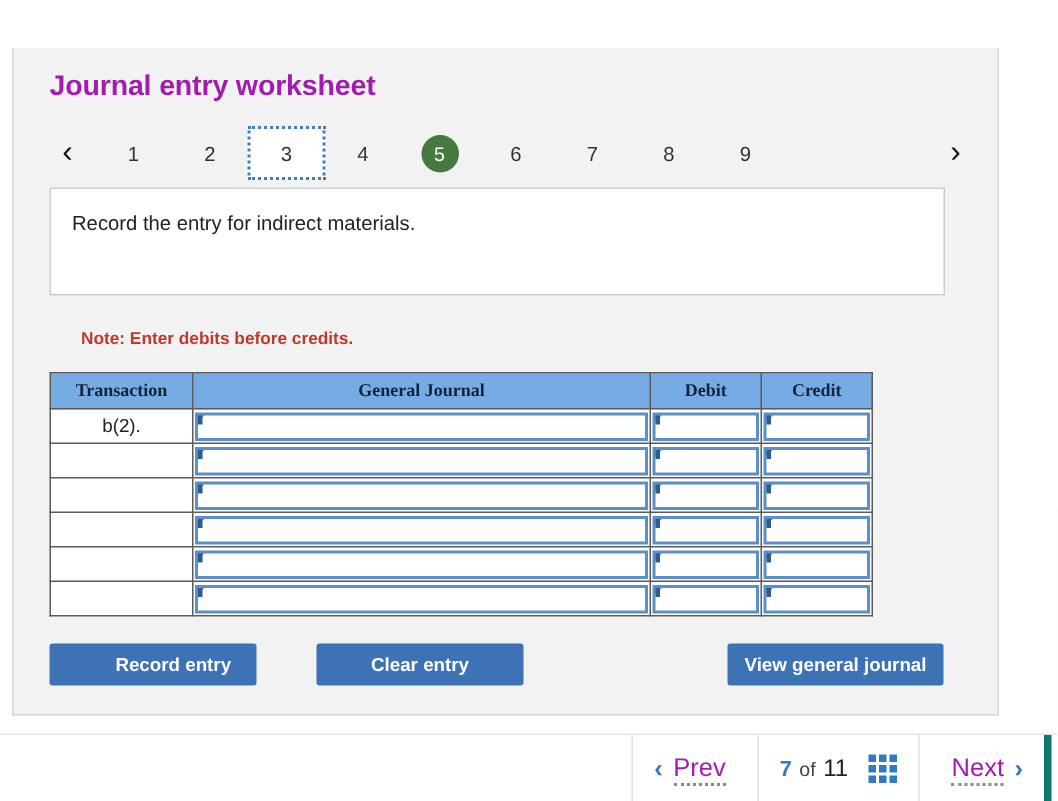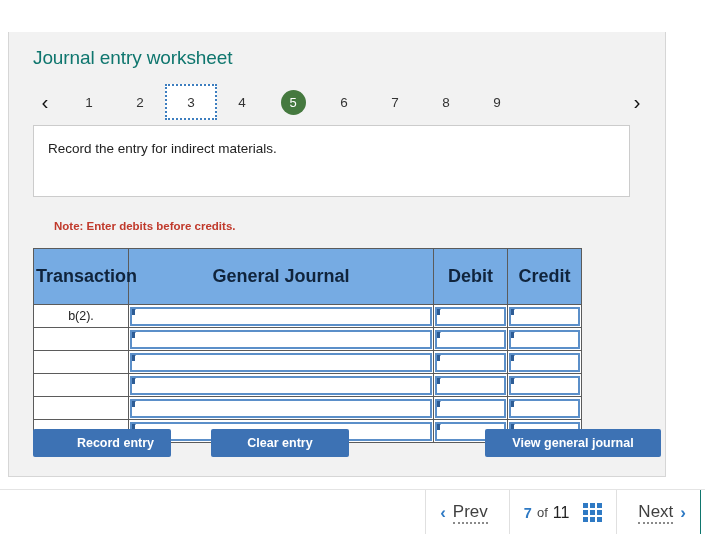--- a/index.html
+++ b/index.html
@@ -30,22 +30,22 @@
     border-right: 1px solid #d6d6d6;
     border-bottom: 1px solid #d6d6d6;
     box-sizing: border-box;
   }
 
   .card-title {
     position: absolute;
     left: 24px;
     top: 15px;
     font-size: 19px;
-    font-weight: normal;
-    color: #0f766e;
+    font-weight: bold;
+    color: #a21caf;
     letter-spacing: -0.1px;
   }
 
   
   .steps {
     position: absolute;
     left: 16px;
     top: 52px;
     width: 626px;
     height: 36px;
@@ -131,25 +131,26 @@
     left: 24px;
     top: 216px;
     width: 548px;
     border-collapse: collapse;
     table-layout: fixed;
   }
   .jtable th {
     background: #76abe3;
     border: 1px solid #5b5b5b;
     color: #10243c;
-    font-size: 18px;
+    font-size: 12px;
     font-weight: bold;
     height: 23px;
-    padding: 16px 2px;
+    padding: 0 2px;
     text-align: center;
+    font-family: Liberation Serif, serif;
   }
   .col-trans { width: 95px; }
   .col-gj    { width: 305px; }
   .col-deb   { width: 74px; }
   .col-cred  { width: 74px; }
 
   .jtable td {
     border: 1px solid #5b5b5b;
     background: #ffffff;
     height: 22px;
@@ -196,21 +197,21 @@
     color: #ffffff;
     font-size: 12.5px;
     font-weight: bold;
     border: none;
     border-radius: 2px;
     cursor: pointer;
     font-family: "Liberation Sans", sans-serif;
   }
   .btn-record { left: 24px;  top: 397px; width: 138px; padding-left: 33px; }
   .btn-clear  { left: 202px; top: 397px; width: 138px; }
-  .btn-view   { left: 476px; top: 397px; width: 176px; }
+  .btn-view   { left: 476px; top: 397px; width: 144px; }
 
   
   .bottombar {
     position: absolute;
     left: 0;
     top: 489px;
     width: 705px;
     height: 45px;
     background: #ffffff;
     border-top: 1px solid #e4e4e4;
@@ -225,29 +226,29 @@
   }
   .navcell {
     height: 45px;
     display: flex;
     align-items: center;
     justify-content: center;
     border-left: 1px solid #e0e0e0;
     padding: 0 14px;
     box-sizing: border-box;
   }
-  .navcell.last { border-right: 1px solid #0f766e; }
+  .navcell.last { border-right: 5px solid #0f766e; }
   .nav-chev {
     color: #2f7ac4;
     font-size: 17px;
     font-weight: bold;
   }
   .nav-word {
     font-size: 17px;
-    color: #404040;
+    color: #a21caf;
     border-bottom: 2px dotted #8a8a8a;
     margin: 0 7px;
     cursor: pointer;
     line-height: 20px;
   }
   .pg-cur {
     font-size: 14.5px;
     font-weight: bold;
     color: #2f7ac4;
     margin-right: 5px;

